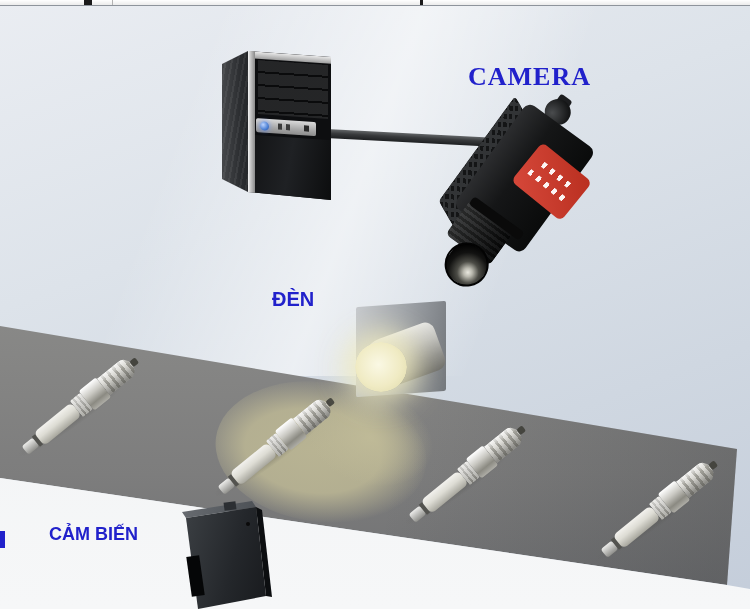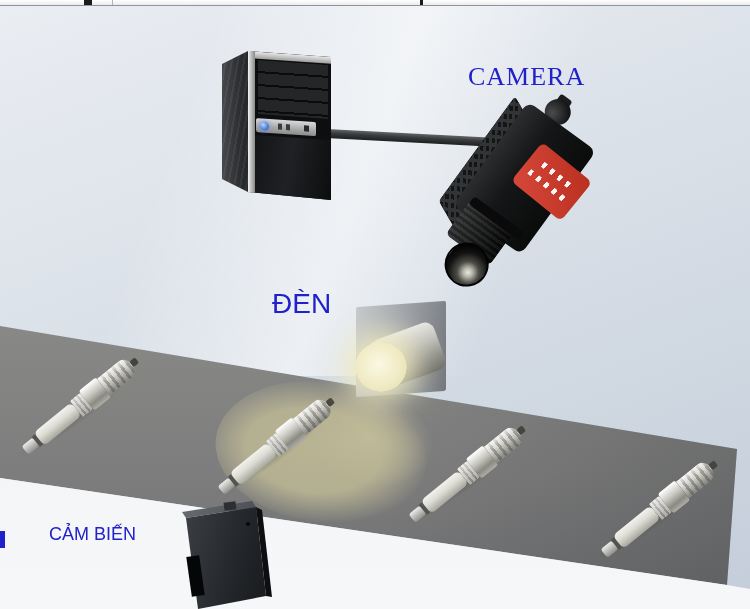--- a/index.html
+++ b/index.html
@@ -121,23 +121,23 @@
   .dash-col { top:8px; width:6px; height:46px;
               background:repeating-linear-gradient(to bottom, rgba(255,255,255,0.95) 0 4px, rgba(0,0,0,0) 4px 10px); }
   .cam-mount { left:38px; top:28px; width:10px; height:62px; border-radius:4px; background:#0a0a0a; z-index:3; }
   .cam-barrel { left:0px; top:27px; width:44px; height:54px; border-radius:6px; z-index:2;
                 background:linear-gradient(to bottom,rgba(255,255,255,0.12),rgba(0,0,0,0.5)),
                            repeating-linear-gradient(90deg,#232425 0 3px,#0b0c0c 3px 6px); }
   .cam-lens { left:-34px; top:40px; width:44px; height:44px; border-radius:50%; z-index:3; border:2px solid #030303;
               background:radial-gradient(circle at 36% 64%, #e9e8df 0%, #bab9af 12%, #4c4c46 30%, #121211 55%, #000 80%); }
 
   
-  .lbl { color:#2121cb; font-weight:normal; z-index:6; white-space:nowrap; }
+  .lbl { color:#2121cb; font-weight:bold; z-index:6; white-space:nowrap; }
   .lbl-camera { left:468px; top:62px; font-family:"Liberation Serif", serif; font-size:26px; letter-spacing:1px; }
-  .lbl-lamp   { left:272px; top:288px; font-size:28px; }
+  .lbl-lamp   { left:272px; top:288px; font-size:20px; }
   .lbl-sensor { left:49px;  top:524px; font-size:18px; }
   .edge-frag  { left:0; top:531px; width:5px; height:17px; background:#2121cb; z-index:6; }
 </style>
 </head>
 <body>
 
 <div id="canvas">
 
   <div class="abs top-strip">
     <div class="abs strip-mark" style="left:84px;width:8px;"></div>

